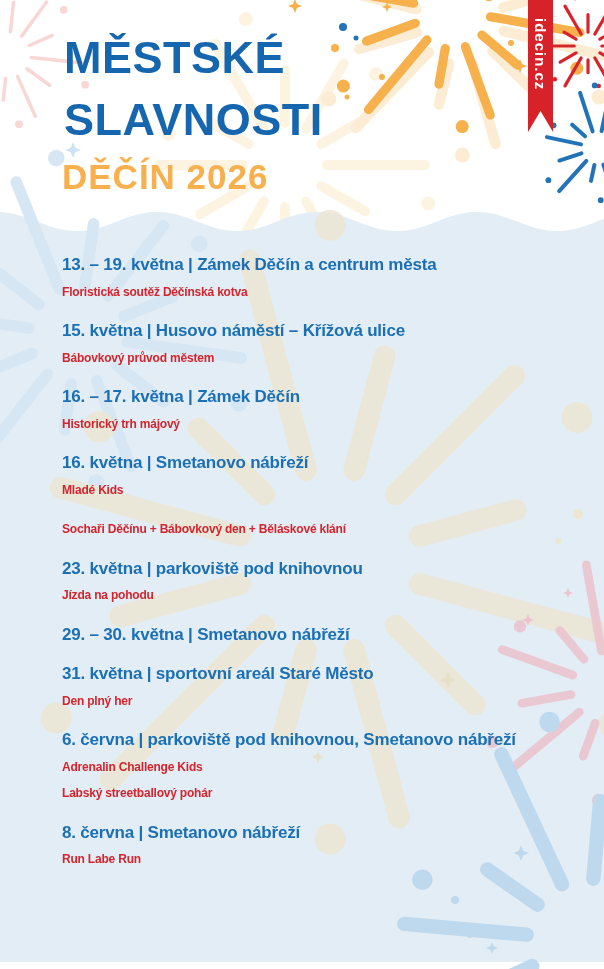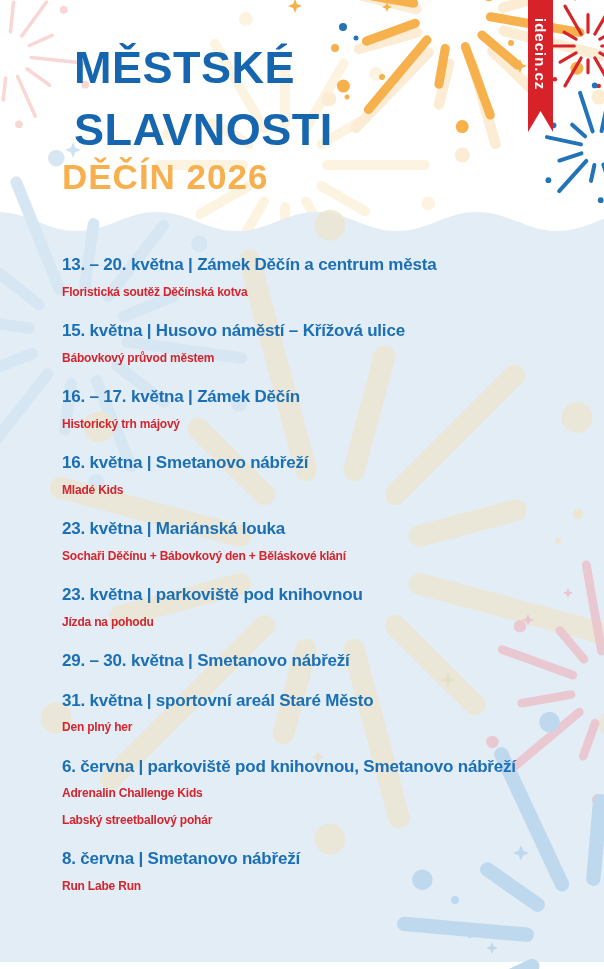--- a/index.html
+++ b/index.html
@@ -5,21 +5,21 @@
   html,body{margin:0;padding:0;background:#fff;}
   .poster{
     position:relative;
     width:604px;height:969px;
     overflow:hidden;
     background:var(--header-bg,#ffffff);
     font-family:"Liberation Sans","DejaVu Sans",sans-serif;
   }
   .bg{position:absolute;left:0;top:0;width:604px;height:969px;display:block;}
   .title-line{
-    position:absolute;left:62px;margin:12px;
+    position:absolute;left:62px;margin:2px;
     font-weight:800;font-size:45px;line-height:1;
     letter-spacing:.5px;color:var(--title-blue,#1566ae);
   }
   .title-line.l1{top:33px;}
   .title-line.l2{top:95px;}
   .subtitle{
     position:absolute;left:62px;top:159px;margin:0;
     font-weight:800;font-size:35px;line-height:1;
     letter-spacing:1px;color:var(--subtitle-orange,#f7b04d);
   }
@@ -284,37 +284,36 @@
   <h1 class="title-line l1">MĚSTSKÉ</h1>
   <h1 class="title-line l2">SLAVNOSTI</h1>
   <h2 class="subtitle">DĚČÍN 2026</h2>
 
   <div class="ribbon">
     <span class="ribbon-text">idecin.cz</span>
   </div>
 
   <main class="events" id="events">
       <section class="event">
-    <div class="event-date">13. – 20. května | Zámek Děčín a centrum města</div>
+    <div class="event-date">13. – 19. května | Zámek Děčín a centrum města</div>
   <div class="event-title">Floristická soutěž Děčínská kotva</div>
       </section>
       <section class="event">
     <div class="event-date">15. května | Husovo náměstí – Křížová ulice</div>
   <div class="event-title">Bábovkový průvod městem</div>
       </section>
       <section class="event">
     <div class="event-date">16. – 17. května | Zámek Děčín</div>
   <div class="event-title">Historický trh májový</div>
       </section>
       <section class="event">
     <div class="event-date">16. května | Smetanovo nábřeží</div>
   <div class="event-title">Mladé Kids</div>
       </section>
       <section class="event">
-    <div class="event-date">23. května | Mariánská louka</div>
   <div class="event-title">Sochaři Děčínu + Bábovkový den + Běláskové klání</div>
       </section>
       <section class="event">
     <div class="event-date">23. května | parkoviště pod knihovnou</div>
   <div class="event-title">Jízda na pohodu</div>
       </section>
       <section class="event">
     <div class="event-date">29. – 30. května | Smetanovo nábřeží</div>
       </section>
       <section class="event">

